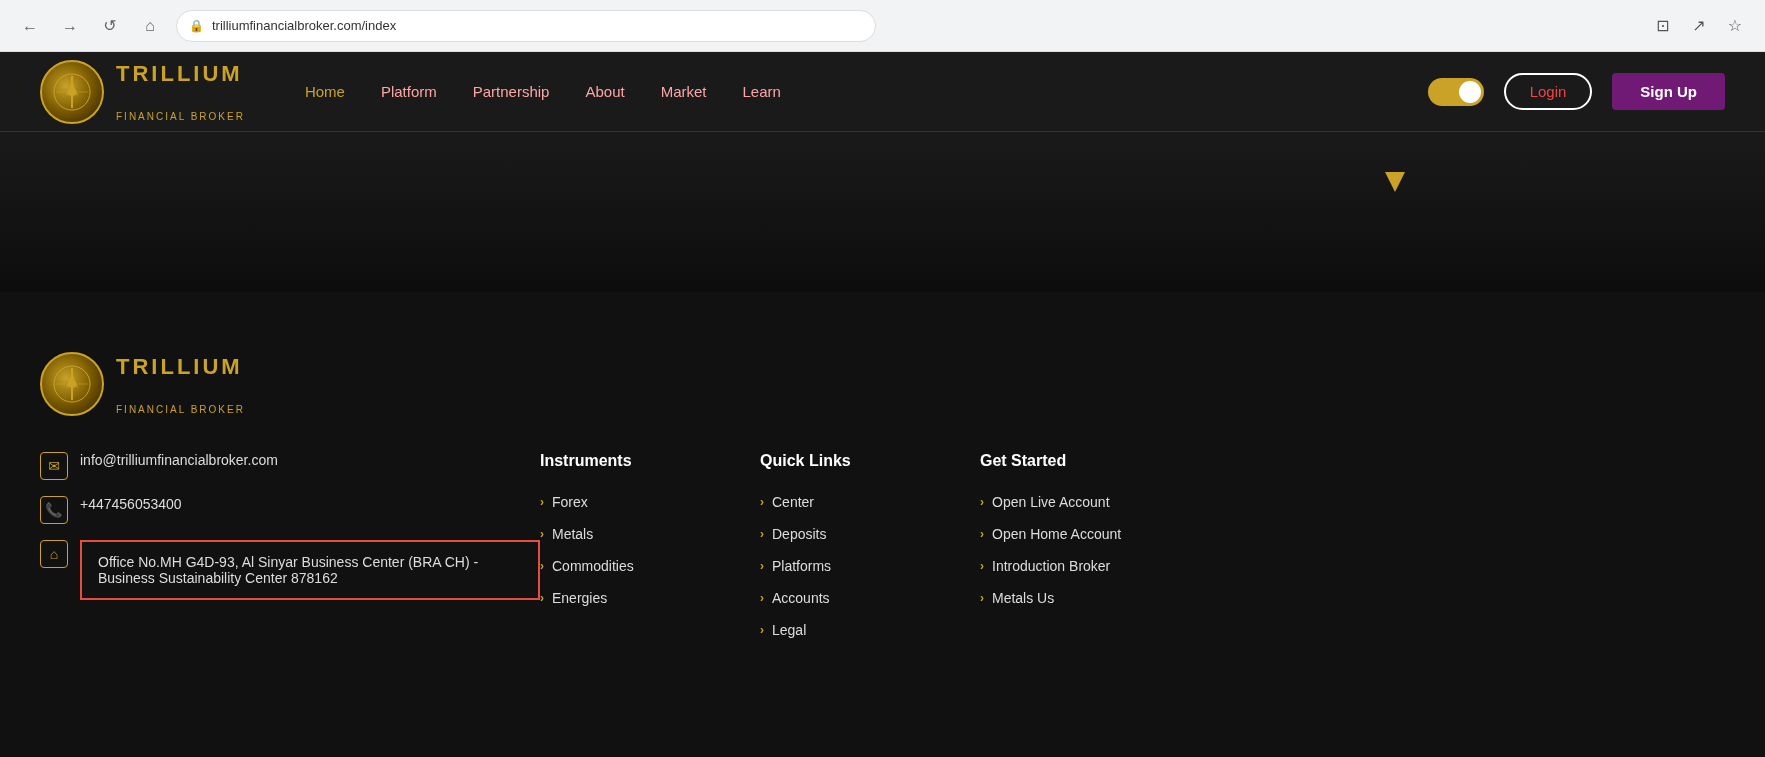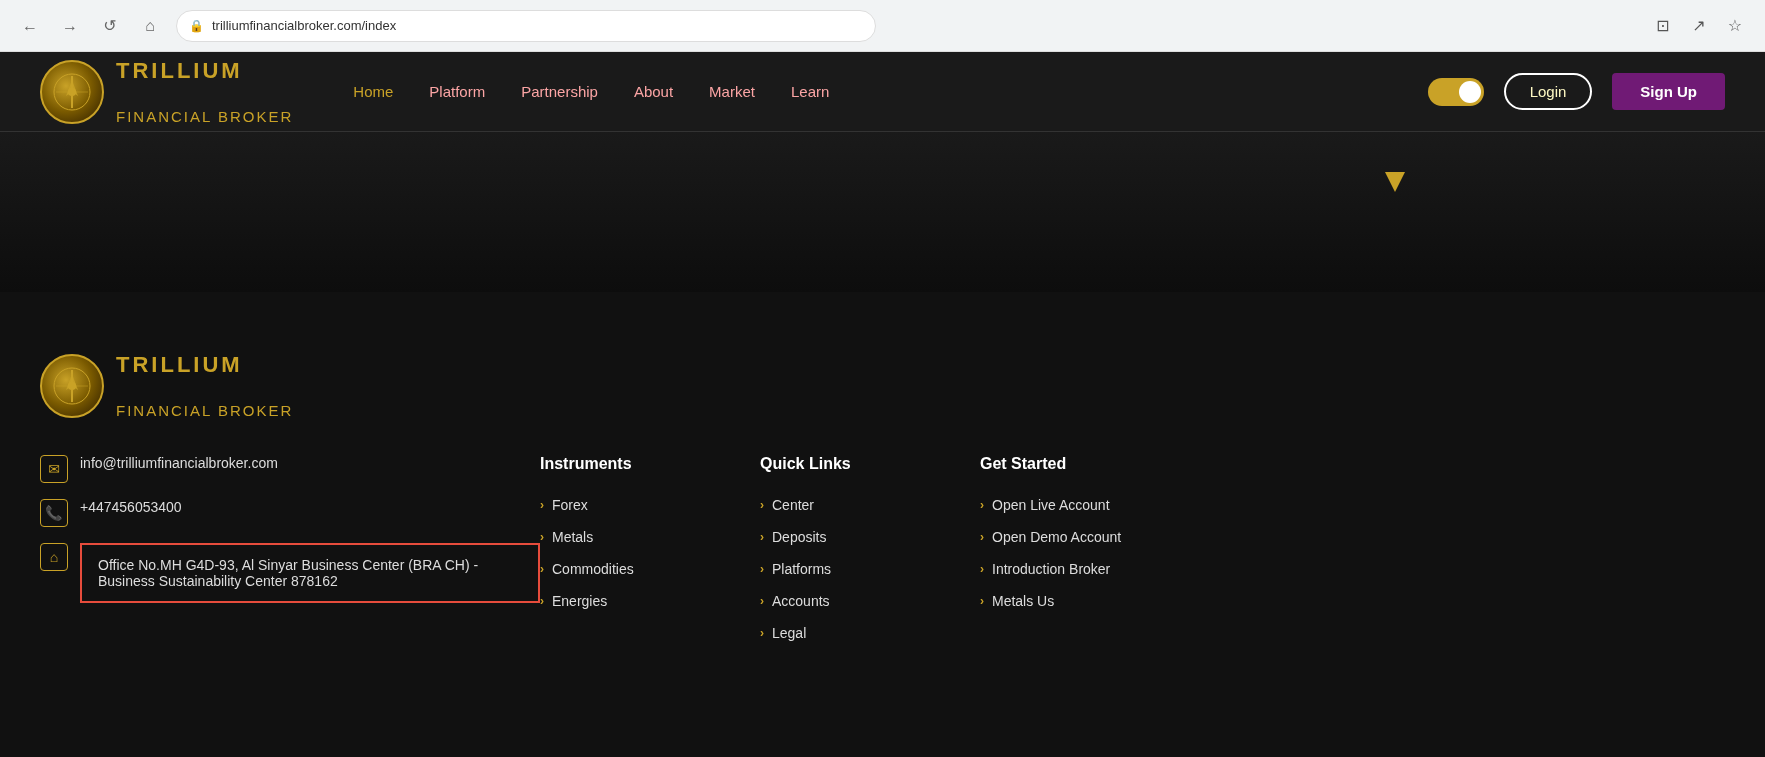--- a/index.html
+++ b/index.html
@@ -104,21 +104,21 @@
     }
 
     .logo-title {
       font-size: 22px;
       font-weight: 800;
       letter-spacing: 3px;
       color: #c9a227;
     }
 
     .logo-subtitle {
-      font-size: 15px;
+      font-size: 10px;
       letter-spacing: 2px;
       color: #c9a227;
       font-weight: 500;
     }
 
     .nav-links {
       display: flex;
       align-items: center;
       gap: 36px;
       flex: 1;
@@ -158,21 +158,21 @@
       background: #fff;
       border-radius: 50%;
       position: absolute;
       right: 3px;
       top: 3px;
     }
 
     .login-btn {
       background: transparent;
       border: 2px solid #fff;
-      color: #fef9c3;
+      color: #ef4444;
       padding: 8px 24px;
       border-radius: 24px;
       font-size: 15px;
       font-weight: 500;
       cursor: pointer;
     }
 
     .signup-btn {
       background: #701a75;
       border: none;
@@ -447,21 +447,21 @@
       </div>
 
       <div class="footer-col">
         <h3>Get Started</h3>
         <a class="footer-link-item">
           <span class="arrow-icon">›</span>
           <span>Open Live Account</span>
         </a>
         <a class="footer-link-item">
           <span class="arrow-icon">›</span>
-          <span>Open Demo Account</span>
+          <span>Open Home Account</span>
         </a>
         <a class="footer-link-item">
           <span class="arrow-icon">›</span>
           <span>Introduction Broker</span>
         </a>
         <a class="footer-link-item">
           <span class="arrow-icon">›</span>
           <span>Metals Us</span>
         </a>
       </div>

